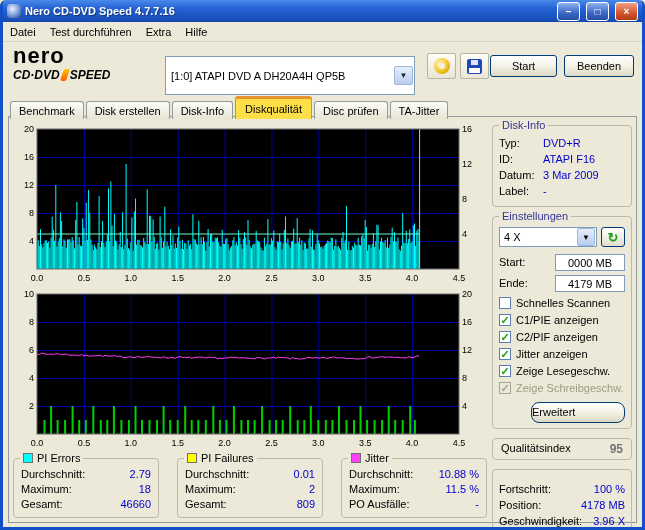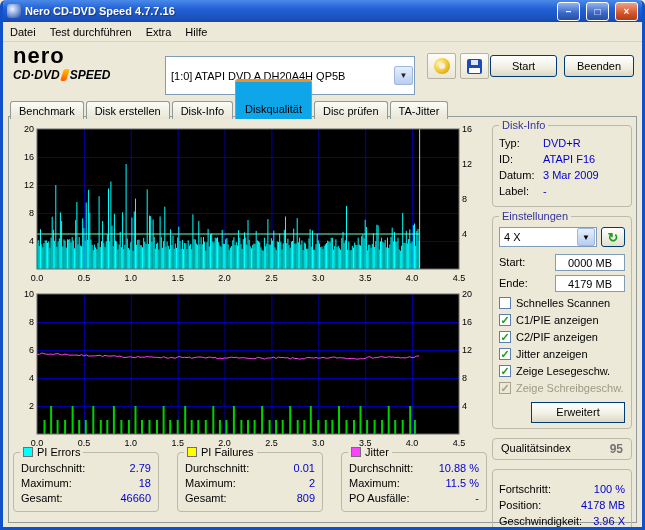--- a/index.html
+++ b/index.html
@@ -42,21 +42,21 @@
   .disc-ic:after{content:"";position:absolute;inset:5px;border-radius:50%;background:#f4f1e2}
   .floppy-ic{width:15px;height:15px;border-radius:2px;background:#1f49b4;position:relative}
   .floppy-ic:before{content:"";position:absolute;left:4px;top:1px;width:7px;height:5px;background:#dfe6f5}
   .floppy-ic:after{content:"";position:absolute;left:2px;bottom:1px;width:11px;height:5px;background:#fff}
   .pbtn{position:absolute;top:13px;height:22px;box-sizing:border-box;border:1px solid #003c74;border-radius:3px;
         background:linear-gradient(180deg,#ffffff,#f2f0e4 55%,#dcd8c4);text-align:center;line-height:20px;cursor:default}
   
   .tabsrow{display:flex;align-items:flex-end;height:24px;padding:0 0 0 7px;position:relative;z-index:2}
   .tab{border:1px solid #919b9c;border-bottom:none;border-radius:3px 3px 0 0;margin-right:2px;
        padding:3px 8px 2px;background:linear-gradient(180deg,#fcfcf7,#e8e5d4);position:relative;top:1px;cursor:default}
-  .tab.active{background:#0ea5e9;border-top:3px solid #e6932c;padding:21px 9px 4px;top:1px;z-index:3}
+  .tab.active{background:#fde047;border-top:3px solid #e6932c;padding:4px 9px 4px;top:1px;z-index:3}
   
   .panel{position:absolute;left:5px;right:5px;top:116px;bottom:4px;border:1px solid #919b9c;background:#ece9d8;
          display:flex;gap:5px;padding:6px 2px 4px 4px;box-sizing:border-box}
   .leftcol{width:474px;flex:0 0 auto;display:flex;flex-direction:column}
   .chart-svg{display:block}
   
   .sidebar{flex:1;min-width:0;padding:2px 2px 0 0}
   .group{border:1px solid #bcb9a8;border-radius:4px;position:relative;margin-bottom:9px;padding:10px 6px 5px}
   .gtitle{position:absolute;top:-7px;left:6px;background:#ece9d8;padding:0 3px;color:#333399}
   .irow{display:flex;margin:1px 0;height:15px}
@@ -74,28 +74,28 @@
   .field{width:70px;height:17px;line-height:17px;box-sizing:border-box;background:#fff;border:1px solid #7f9db9;
          text-align:center}
   .cbrow{display:flex;align-items:center;gap:5px;height:16px;margin:1px 0}
   .cb{width:12px;height:12px;box-sizing:border-box;border:1px solid #5d7fae;background:#fff;flex:0 0 auto;
       display:flex;align-items:center;justify-content:center}
   .mark{font-size:11px;font-weight:bold;color:#1ea11e;line-height:1}
   .cbrow.disabled .cb-label{color:#9d9a84}
   .cbrow.disabled .cb{border-color:#a5a28e;background:#ece9d8}
   .cbrow.disabled .mark{color:#a5a28e}
   .advrow{text-align:right;margin-top:6px}
-  .advbtn{display:inline-block;width:94px;height:21px;line-height:19px;box-sizing:border-box;text-align:center;
-          border:1px solid #003c74;border-radius:0;background:linear-gradient(180deg,#fff,#f2f0e4 55%,#dcd8c4)}
+  .advbtn{display:inline-block;width:94px;height:21px;line-height:19px;box-sizing:border-box;text-align:left;
+          border:1px solid #003c74;border-radius:8px;background:linear-gradient(180deg,#fff,#f2f0e4 55%,#dcd8c4)}
   .qbox{border:1px solid #bcb9a8;border-radius:4px;display:flex;justify-content:space-between;
         padding:3px 8px;margin-bottom:9px}
   .qval{color:#737373;font-weight:bold;font-size:12px}
   .prow{display:flex;justify-content:space-between;align-items:center;height:15px;margin:1px 0}
   
-  .statsrow{display:flex;gap:18px;margin-top:2px}
+  .statsrow{display:flex;gap:18px;margin-top:8px}
   .statbox{flex:1;border:1px solid #bcb9a8;border-radius:4px;position:relative;padding:9px 7px 4px}
   .stitle{position:absolute;top:-7px;left:6px;background:#ece9d8;padding:0 3px;display:flex;align-items:center;gap:4px}
   .swatch{width:8px;height:8px;border:1px solid #707070;display:inline-block}
   .srow{display:flex;justify-content:space-between;height:15px;align-items:flex-start}
 </style>
 </head>
 <body>
 
 <div class="window">
 

